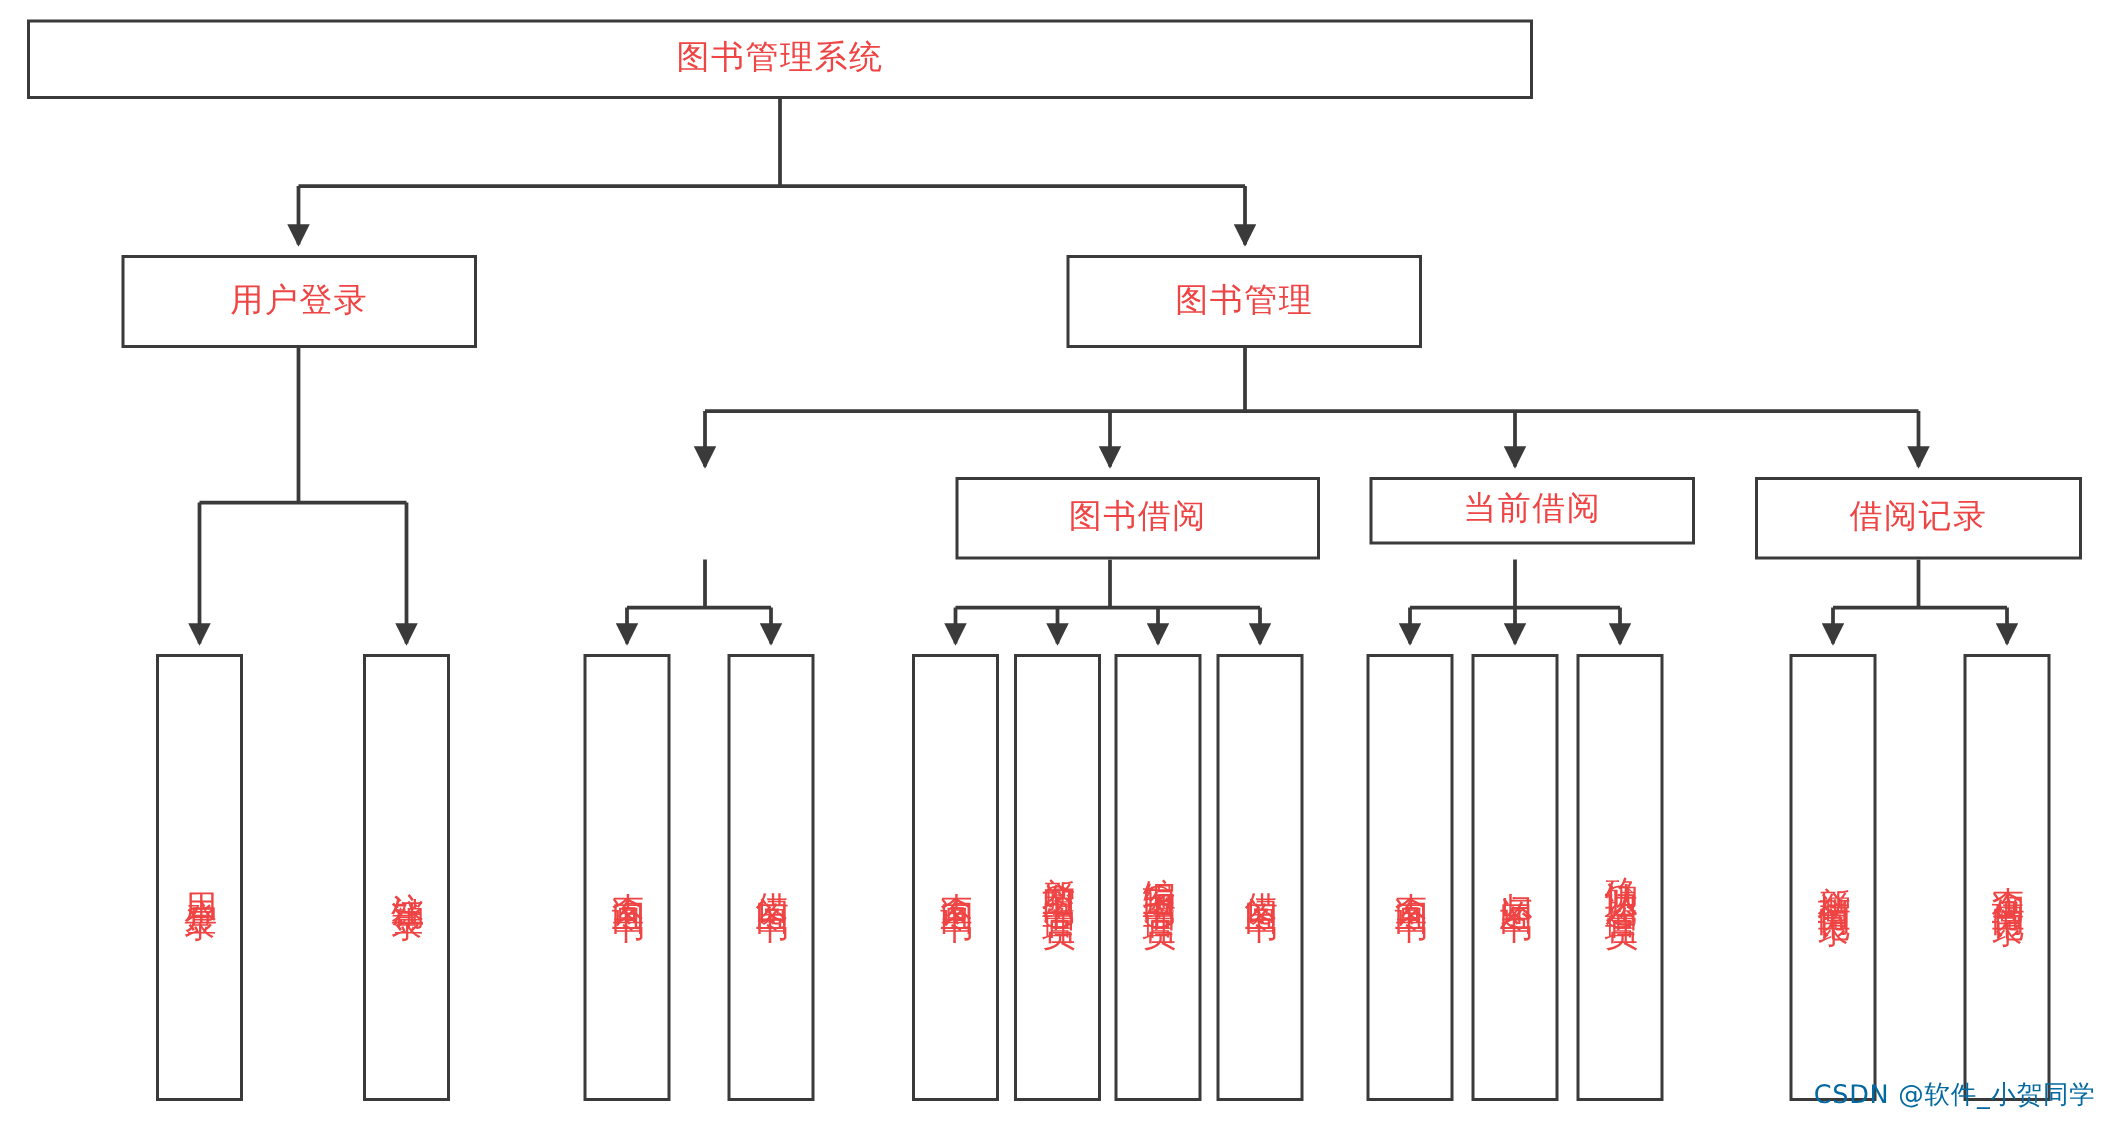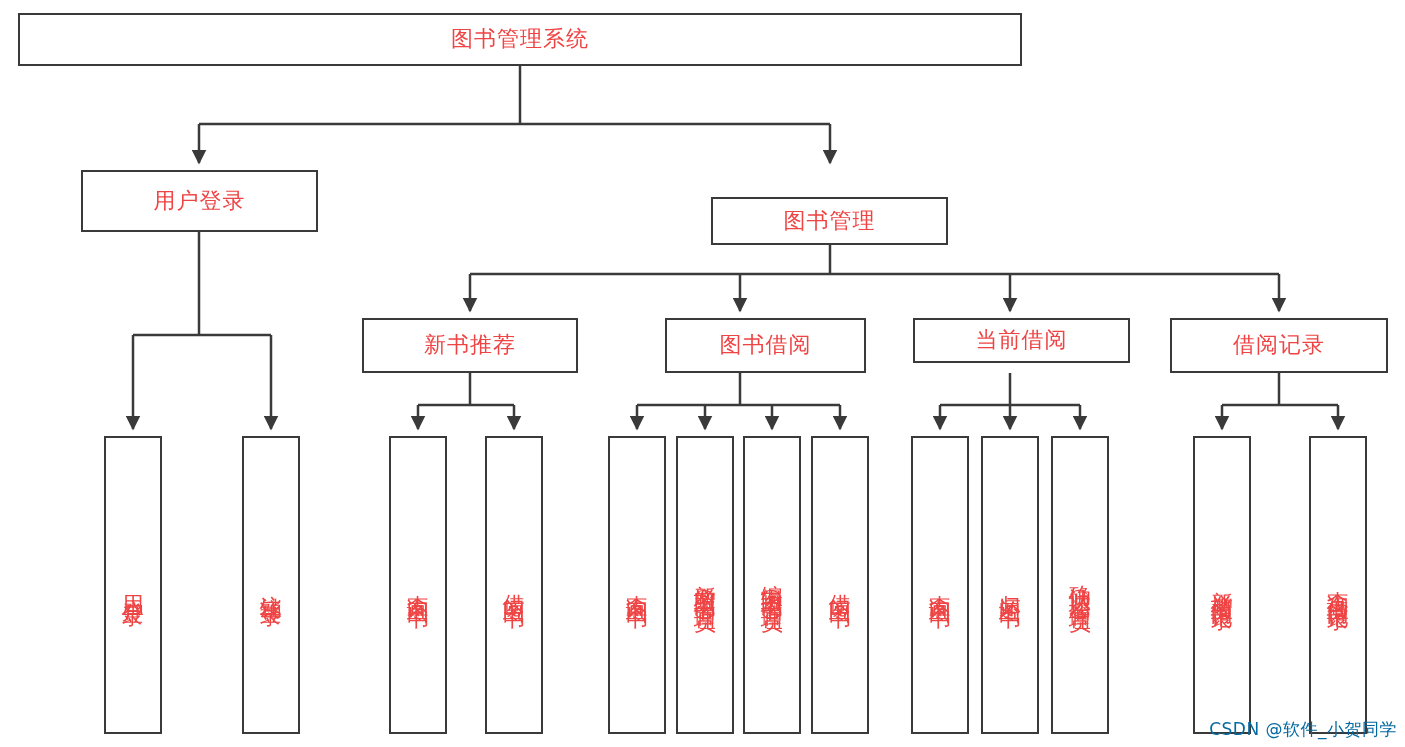--- a/index.html
+++ b/index.html
@@ -121,28 +121,25 @@
     </g>
   </svg>
 
   <div class="node h" style="left:18px; top:13px; width:1004px; height:53px;">
     <span>图书管理系统</span>
   </div>
 
   <div class="node h" style="left:81px; top:170px; width:237px; height:62px;">
     <span>用户登录</span>
   </div>
-  <div class="node h" style="left:711px; top:170px; width:237px; height:48px;margin-top:27px;">
+  <div class="node h" style="left:711px; top:170px; width:237px; height:62px;">
     <span>图书管理</span>
   </div>
 
-  <div class="node h" style="left:362px; top:318px; width:216px; height:55px;">
-    <span>新书推荐</span>
-  </div>
-  <div class="node h" style="left:665px; top:318px; width:201px; height:55px;">
+  <div class="node h" style="left:637px; top:318px; width:243px; height:55px;">
     <span>图书借阅</span>
   </div>
   <div class="node h" style="left:913px; top:318px; width:217px; height:45px;">
     <span>当前借阅</span>
   </div>
   <div class="node h" style="left:1170px; top:318px; width:218px; height:55px;">
     <span>借阅记录</span>
   </div>
 
   <div class="node v" style="left:104px; top:436px; width:58px; height:298px;">

